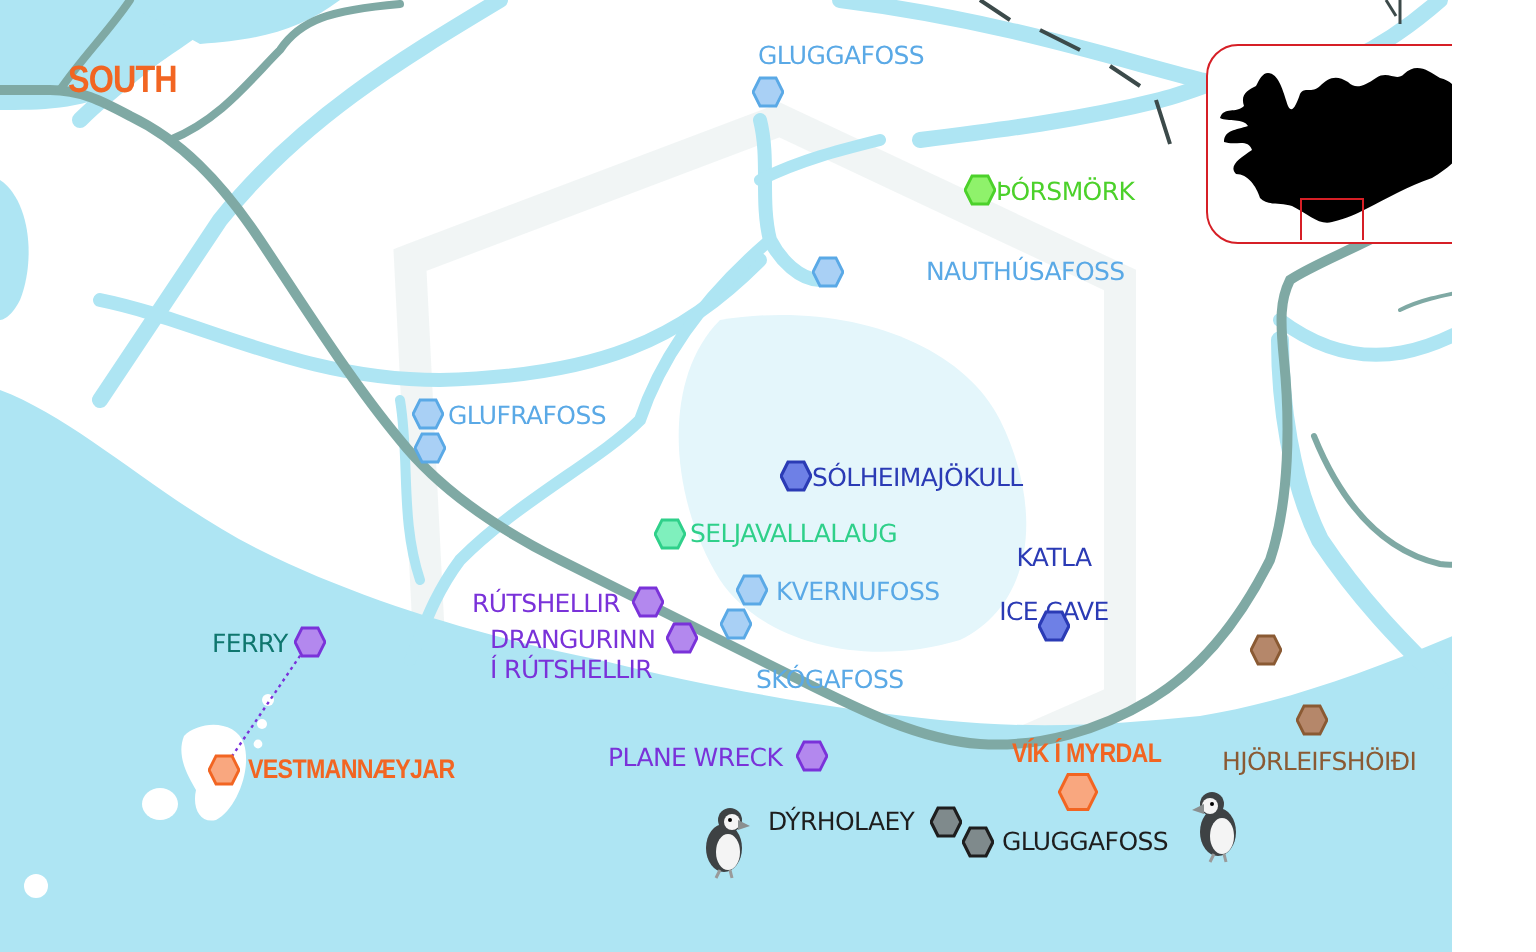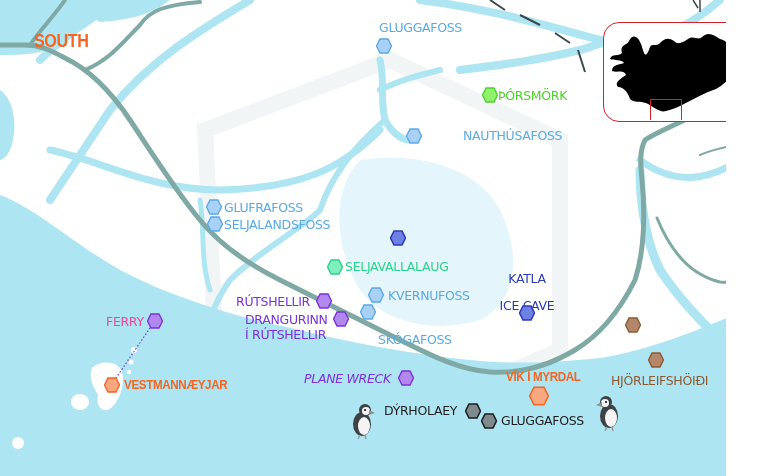--- a/index.html
+++ b/index.html
@@ -103,27 +103,27 @@
         <polygon points="4,1 12,1 15.5,8 12,15 4,15 0.5,8" fill="#a9d0f5" stroke="#5aa9e6" stroke-width="1.4"></polygon>
       </svg>
   </div>
   <div class="label" style="left:224px;top:201px;color:#5aa9e6;">GLUFRAFOSS</div>
 
   <div class="marker" style="left:207px;top:216px;">
     <svg width="16" height="16" viewBox="0 0 16 16">
         <polygon points="4,1 12,1 15.5,8 12,15 4,15 0.5,8" fill="#a9d0f5" stroke="#5aa9e6" stroke-width="1.4"></polygon>
       </svg>
   </div>
-  <div class="label" style="left:224px;top:218px;color:#5aa9e6;">SELJALANDSFOSS</div>
 
   <div class="marker" style="left:390px;top:230px;">
     <svg width="16" height="16" viewBox="0 0 16 16">
         <polygon points="4,1 12,1 15.5,8 12,15 4,15 0.5,8" fill="#6e80e6" stroke="#2b3bb5" stroke-width="1.6"></polygon>
       </svg>
   </div>
+  <div class="label" style="left:406px;top:232px;color:#2b3bb5;">SÓLHEIMAJÖKULL</div>
 
   <div class="marker" style="left:327px;top:259px;">
     <svg width="16" height="16" viewBox="0 0 16 16">
         <polygon points="4,1 12,1 15.5,8 12,15 4,15 0.5,8" fill="#7ff0bd" stroke="#2fd08a" stroke-width="1.4"></polygon>
       </svg>
   </div>
   <div class="label" style="left:345px;top:260px;color:#2fd08a;">SELJAVALLALAUG</div>
 
   <div class="label center" style="left:507px;top:272px;width:40px;color:#2b3bb5;">KATLA</div>
   <div class="label center" style="left:494px;top:287px;width:66px;color:#2b3bb5;margin-top:12px;">ICE CAVE</div>
@@ -155,35 +155,35 @@
   </div>
 
   <div class="label" style="left:245px;top:313px;color:#7a32d9;">DRANGURINN</div>
   <div class="label" style="left:245px;top:328px;color:#7a32d9;">Í RÚTSHELLIR</div>
   <div class="marker" style="left:333px;top:311px;">
     <svg width="16" height="16" viewBox="0 0 16 16">
         <polygon points="4,1 12,1 15.5,8 12,15 4,15 0.5,8" fill="#b388ee" stroke="#7a32d9" stroke-width="1.4"></polygon>
       </svg>
   </div>
 
-  <div class="label" style="left:106px;top:315px;color:#ec4899;">FERRY</div>
+  <div class="label" style="left:106px;top:315px;color:#0f766e;">FERRY</div>
   <div class="marker" style="left:147px;top:313px;">
     <svg width="16" height="16" viewBox="0 0 16 16">
         <polygon points="4,1 12,1 15.5,8 12,15 4,15 0.5,8" fill="#b388ee" stroke="#7a32d9" stroke-width="1.4"></polygon>
       </svg>
   </div>
 
   <div class="marker" style="left:104px;top:377px;">
     <svg width="16" height="16" viewBox="0 0 16 16">
         <polygon points="4,1 12,1 15.5,8 12,15 4,15 0.5,8" fill="#f9a77f" stroke="#f26522" stroke-width="1.4"></polygon>
       </svg>
   </div>
   <div class="label bold" style="left:124px;top:378px;color:#f26522;">VESTMANNÆYJAR</div>
 
-  <div class="label" style="left:304px;top:372px;color:#7a32d9;font-style:italic;">PLANE WRECK</div>
+  <div class="label" style="left:304px;top:372px;color:#7a32d9;">PLANE WRECK</div>
   <div class="marker" style="left:398px;top:370px;">
     <svg width="16" height="16" viewBox="0 0 16 16">
         <polygon points="4,1 12,1 15.5,8 12,15 4,15 0.5,8" fill="#b388ee" stroke="#7a32d9" stroke-width="1.4"></polygon>
       </svg>
   </div>
 
   <div class="label" style="left:384px;top:404px;color:#1e1e1e;">DÝRHOLAEY</div>
   <div class="marker" style="left:465px;top:403px;">
     <svg width="16" height="16" viewBox="0 0 16 16">
         <polygon points="4,1 12,1 15.5,8 12,15 4,15 0.5,8" fill="#7f8a8c" stroke="#1e1e1e" stroke-width="1.6"></polygon>

